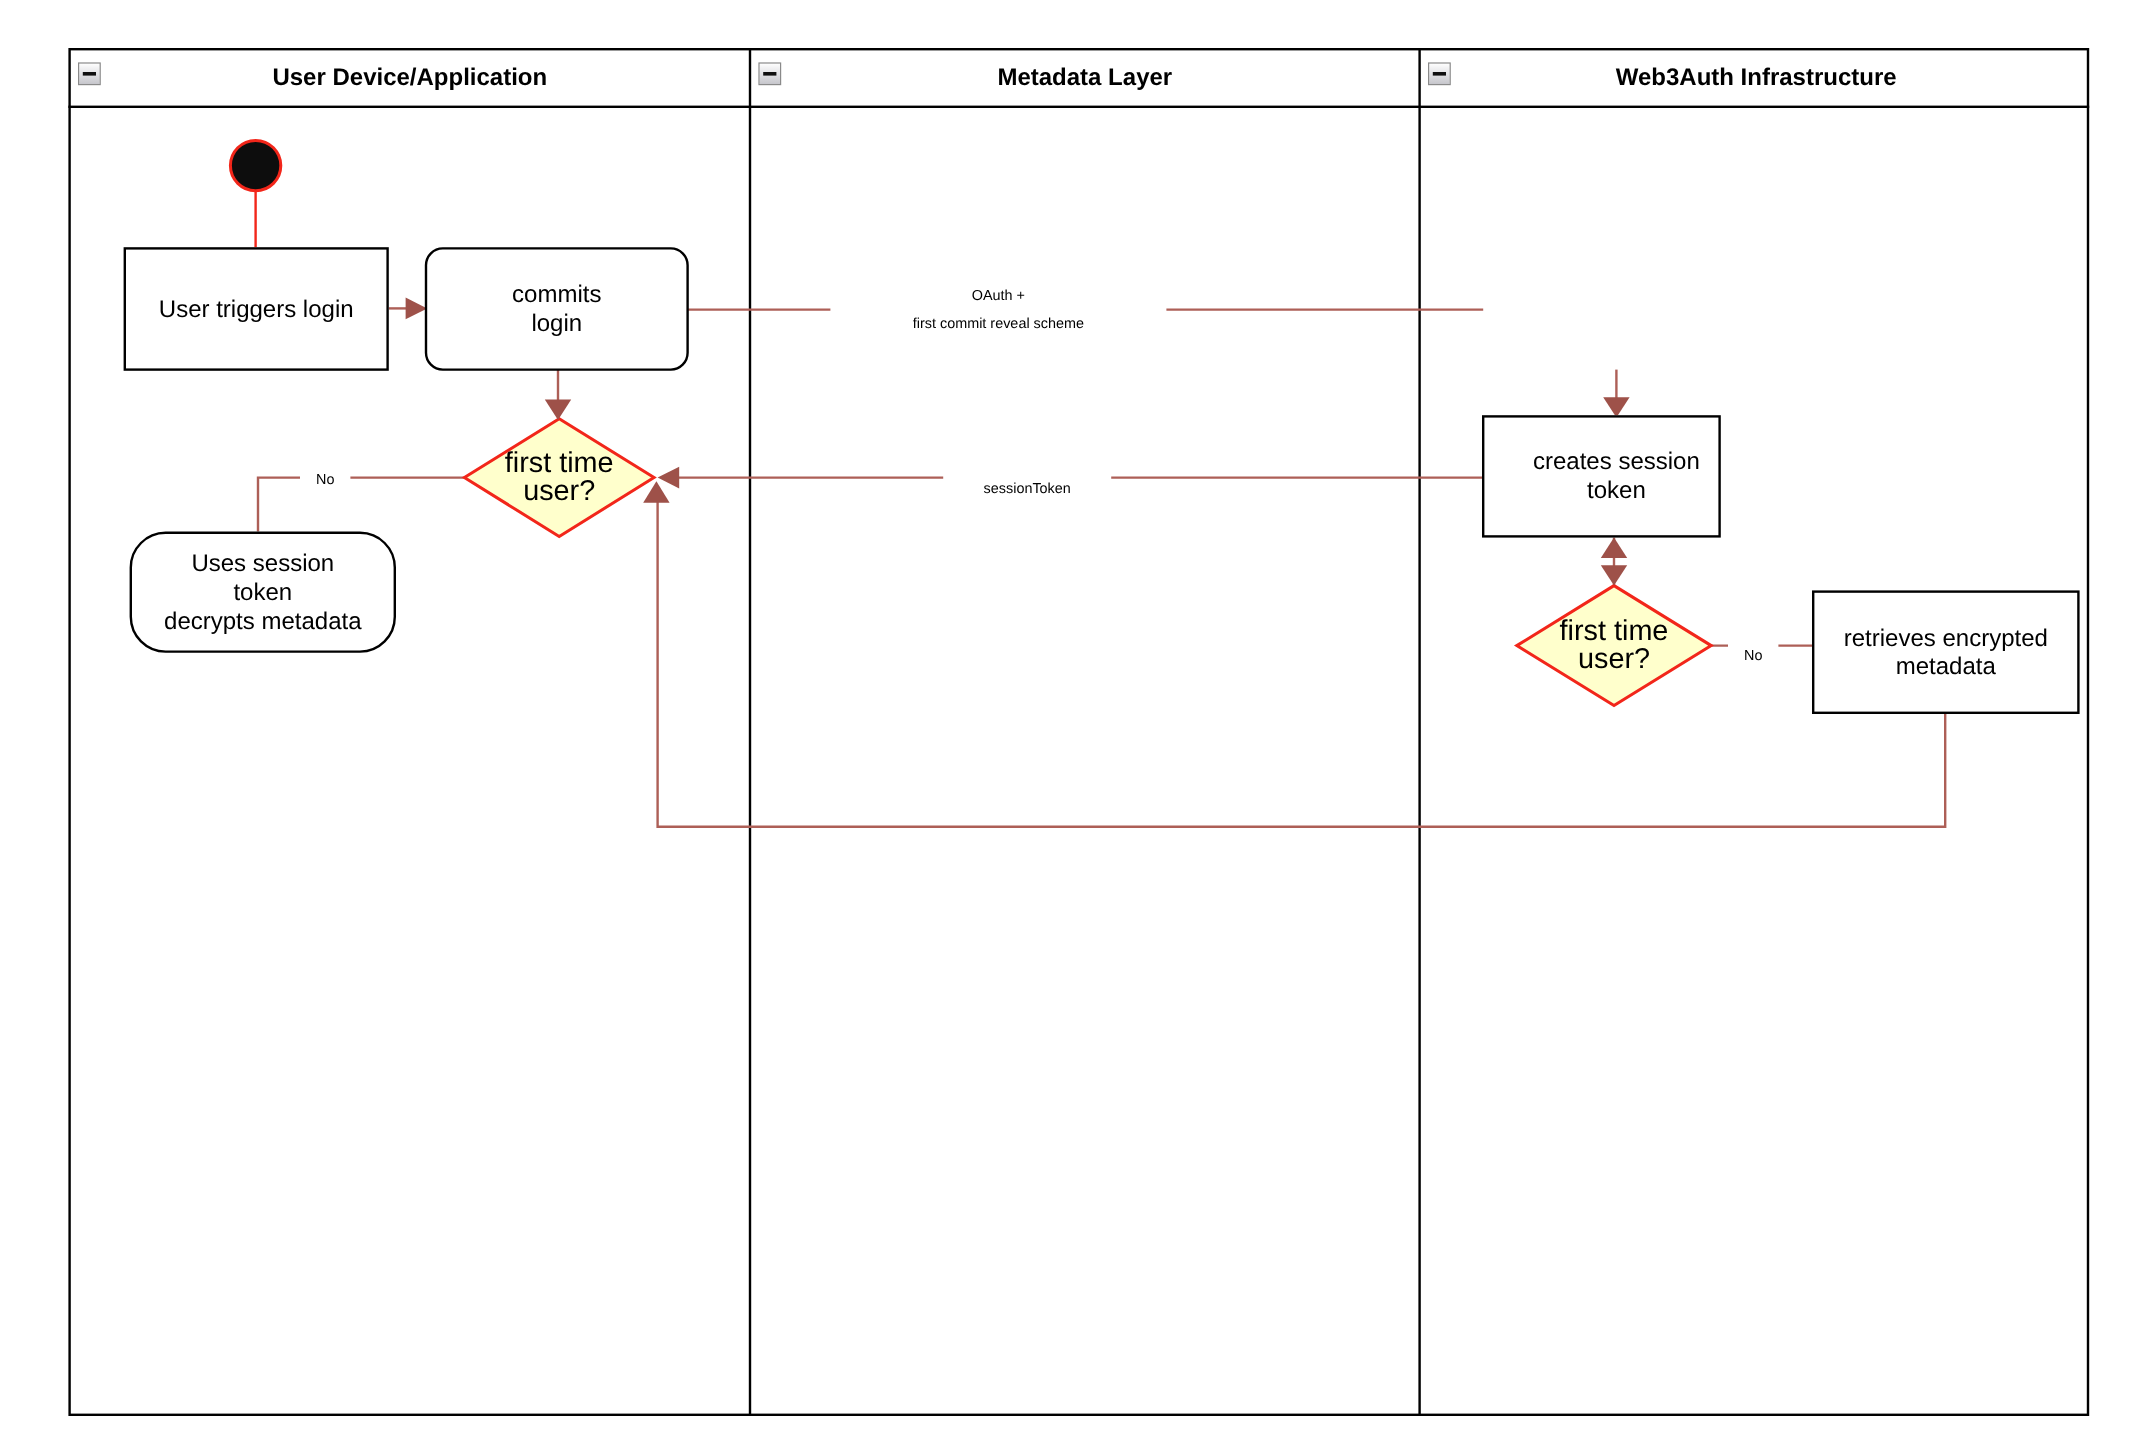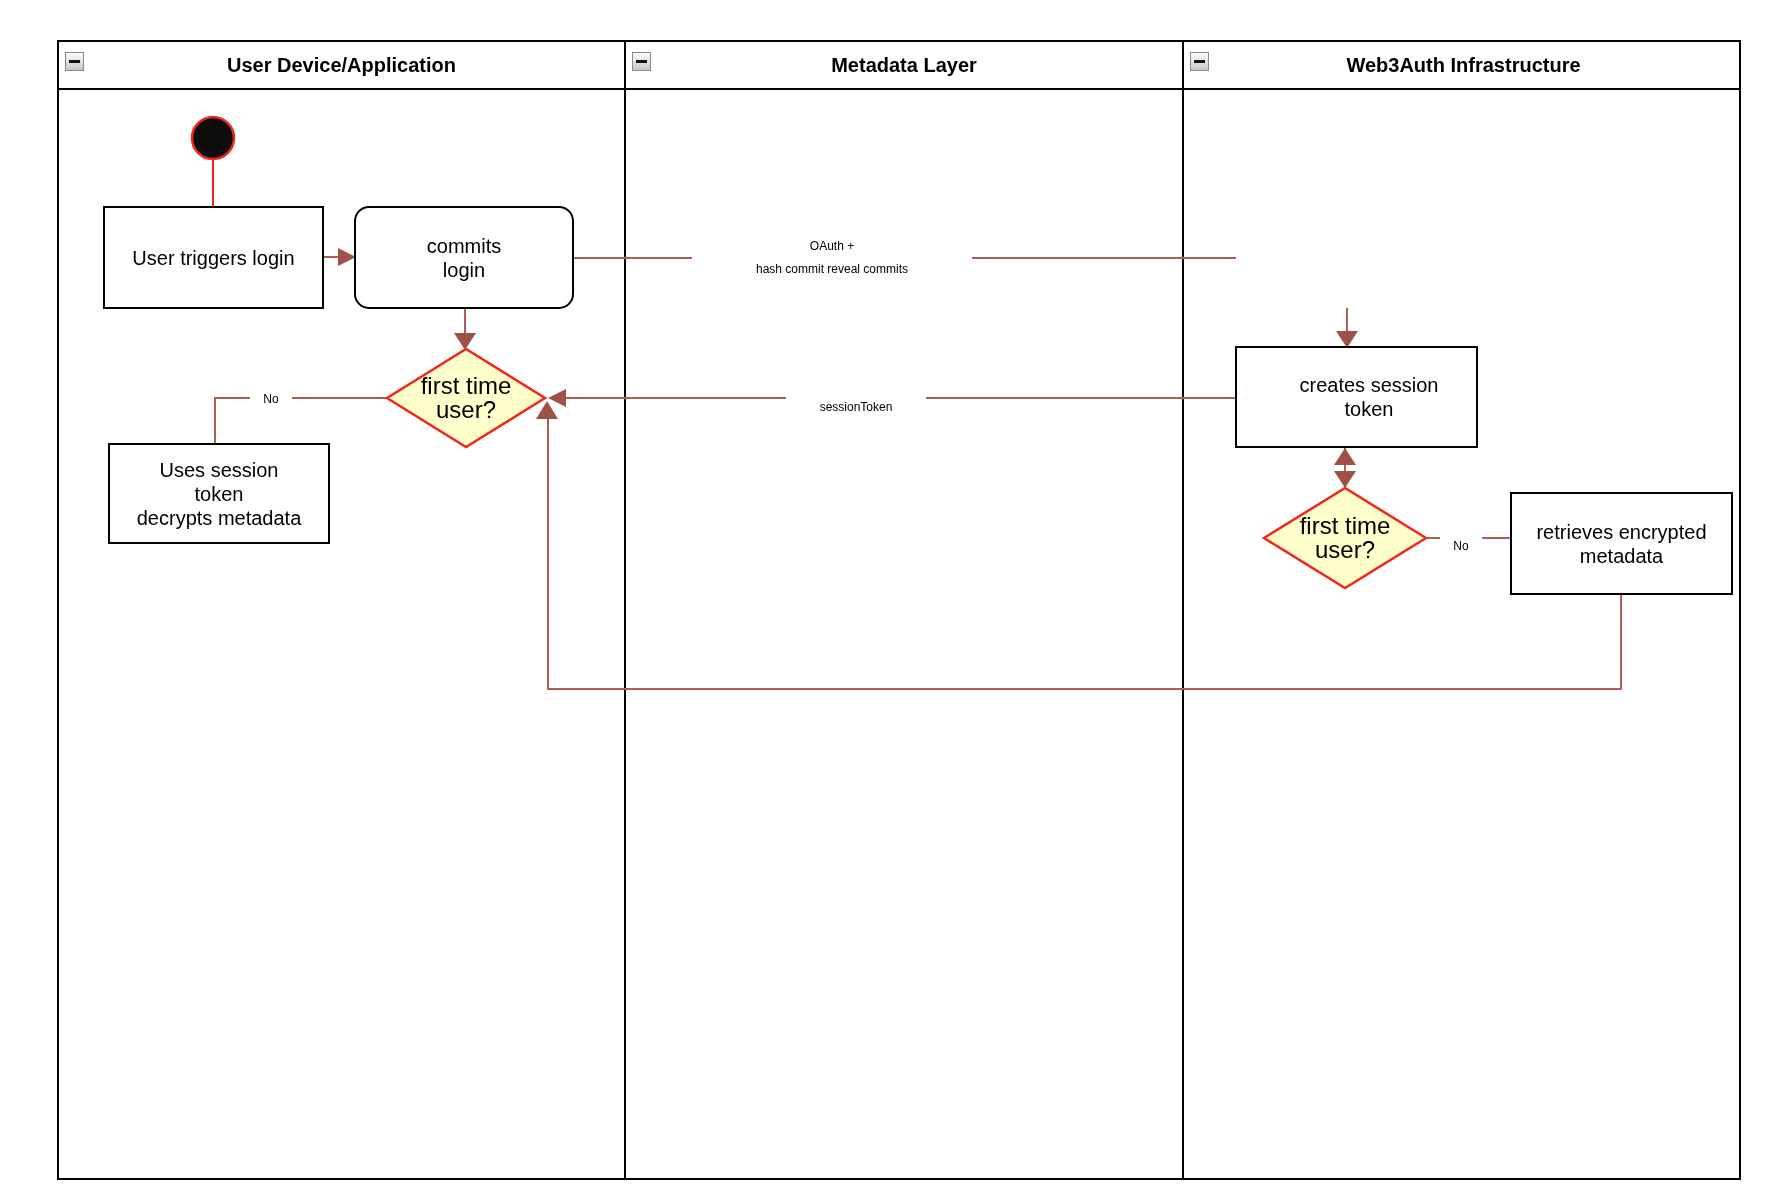--- a/index.html
+++ b/index.html
@@ -97,46 +97,46 @@
   <div class="node" style="left:103px;top:206px;width:221px;height:103px;">
     <span>User triggers login</span>
   </div>
 
   <div class="node" style="left:354px;top:206px;width:220px;height:103px;border-radius:15px;">
     <span>commits</span>
     <span>login</span>
   </div>
 
 
-  <div class="node" style="left:1235px;top:346px;width:243px;height:102px;padding-left:25px;">
+  <div class="node" style="left:1235px;top:346px;width:199px;height:102px;padding-left:25px;">
     <span>creates session</span>
     <span>token</span>
   </div>
 
   <div class="node" style="left:1510px;top:492px;width:223px;height:103px;">
     <span>retrieves encrypted</span>
     <span>metadata</span>
   </div>
 
-  <div class="node" style="left:108px;top:443px;width:222px;height:101px;">
+  <div class="node" style="left:108px;top:443px;width:222px;height:101px;border-radius:30px;">
     <span>Uses session</span>
     <span>token</span>
     <span>decrypts metadata</span>
   </div>
 
   <div class="dlabel" style="left:396px;top:374px;width:140px;height:48px;">
     <span>first time</span>
     <span>user?</span>
   </div>
   <div class="dlabel" style="left:1275px;top:514px;width:140px;height:48px;">
     <span>first time</span>
     <span>user?</span>
   </div>
 
   <div class="elabel" style="left:692px;top:233px;width:280px;height:50px;">
     <span>OAuth +</span>
-    <span>hash commit reveal commits</span>
+    <span>first commit reveal scheme</span>
   </div>
   <div class="elabel" style="left:786px;top:395px;width:140px;height:25px;">sessionToken</div>
   <div class="elabel" style="left:250px;top:388px;width:42px;height:22px;">No</div>
   <div class="elabel" style="left:1440px;top:535px;width:42px;height:22px;">No</div>
 
 </div>
 
 </body></html>

